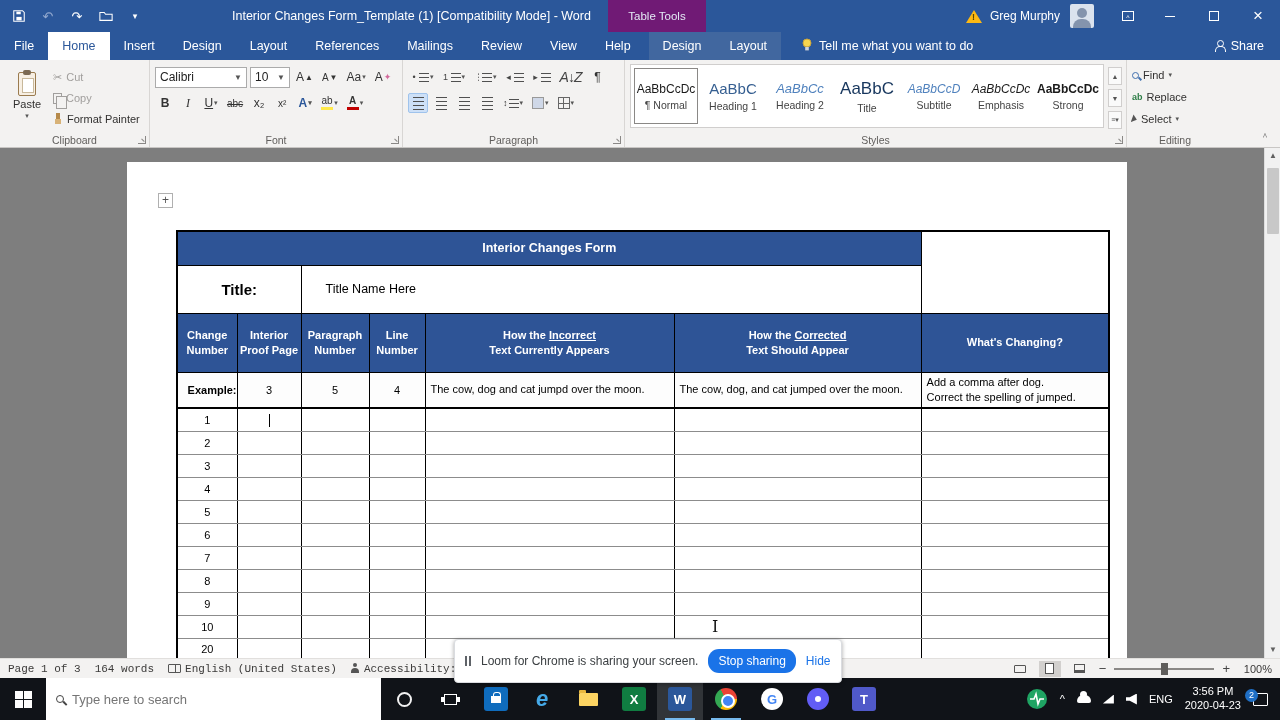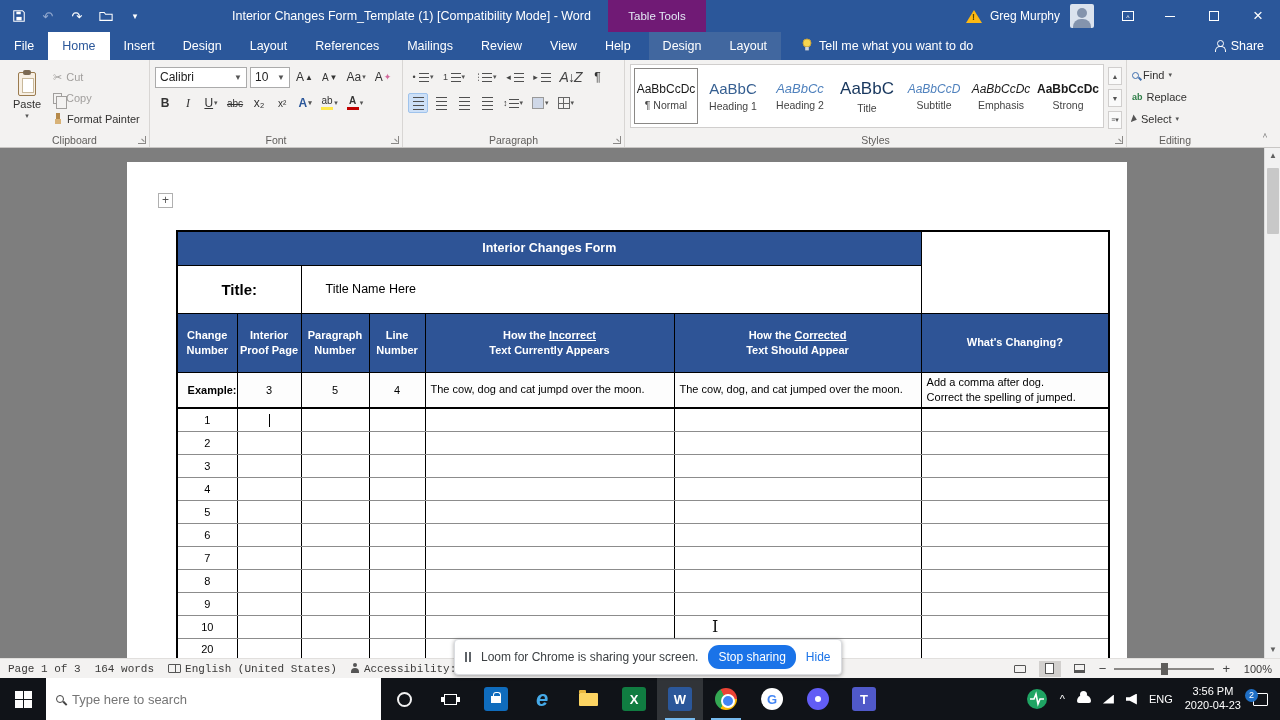--- a/index.html
+++ b/index.html
@@ -128,21 +128,21 @@
   tr.body-row td.num-cell { text-align:center; }
   tr.body-row td.caret-cell { text-align:center; }
   .caret { display:inline-block; width:1px; height:13px; background:#000; vertical-align:middle; }
 
   .vscroll { position:absolute; right:0; top:0; width:16px; height:510px; background:#f1f1f1; border-left:1px solid #dedede; }
   .vs-arrow { width:16px; height:16px; text-align:center; font-size:8px; color:#606060; line-height:16px; }
   .vs-thumb { position:absolute; left:2px; top:20px; width:12px; height:66px; background:#c8c8c8; border-radius:1px; }
   .vs-down { position:absolute; bottom:0; }
 
   
-  .loombar { position:absolute; left:454px; top:639px; height:36px; display:flex; align-items:center; gap:10px; background:#fff; border:1px solid #dadce0; border-radius:4px; padding:0 10px; box-shadow:0 1px 4px rgba(0,0,0,.35); z-index:5; }
+  .loombar { position:absolute; left:454px; top:639px; height:44px; display:flex; align-items:center; gap:10px; background:#fff; border:1px solid #dadce0; border-radius:4px; padding:0 10px; box-shadow:0 1px 4px rgba(0,0,0,.35); z-index:5; }
   .pause-ico { display:flex; gap:2px; }
   .pause-ico i { width:2px; height:10px; background:#5f6368; }
   .loom-msg { font-size:12px; color:#3c4043; white-space:nowrap; }
   .stop-btn { background:#1a73e8; color:#fff; font-size:12px; padding:5px 10px; border-radius:11px; border:none; white-space:nowrap; }
   .hide-link { color:#1a73e8; font-size:12px; white-space:nowrap; }
 
   
   .statusbar { position:absolute; top:658px; left:0; width:1280px; height:20px; background:#f3f2f1; border-top:1px solid #e1dfdd; display:flex; align-items:center; font-size:11px; color:#3b3a39; padding:0 8px; gap:14px; }
   .sb-item { display:flex; align-items:center; gap:4px; white-space:nowrap;font-family:Liberation Mono, monospace; }
   .book-ico { width:13px; height:9px; border:1px solid #555; border-radius:1px; position:relative; }

